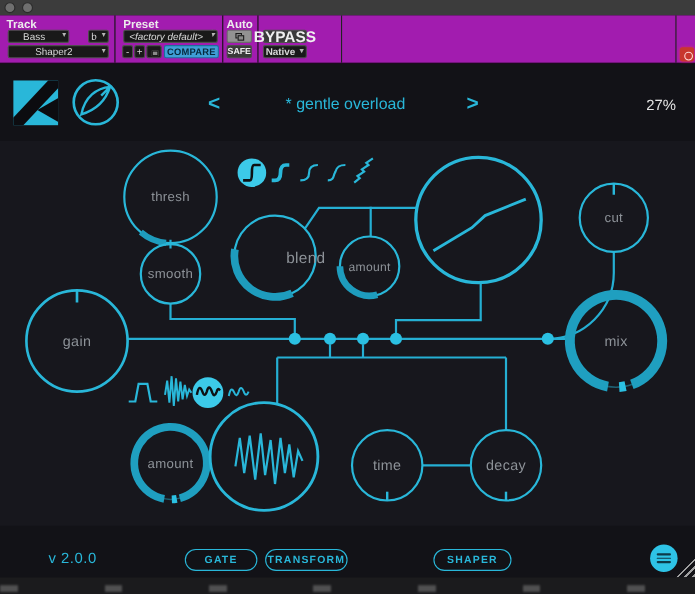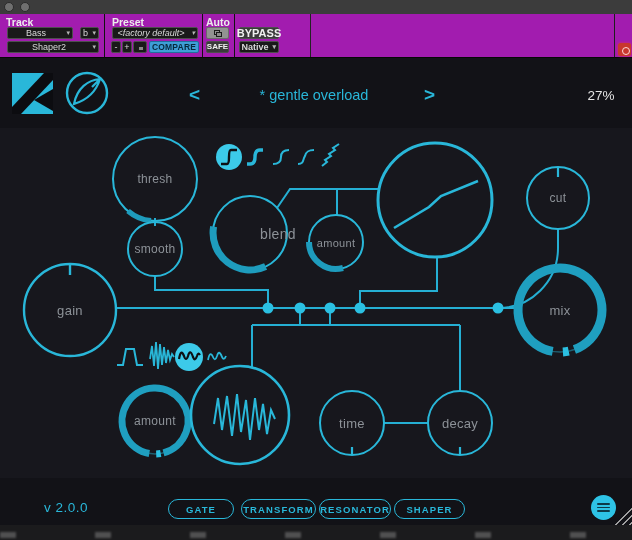--- a/index.html
+++ b/index.html
@@ -14,21 +14,21 @@
   
   .daw { position:absolute; left:0; top:14px; width:632px; height:44px; background:#a21caf; border-bottom:1px solid #070707; }
   .sec-label { position:absolute; color:#ececec; font-size:10.5px; font-weight:bold; }
   .vdiv { position:absolute; top:0; width:1px; height:43px; background:#121212; }
   .dd, .hbtn { position:absolute; height:12px; background:#191919; border:1px solid #4e4e4e; border-radius:2px;
         color:#d8d8d8; font-size:9px; display:flex; align-items:center; justify-content:center; line-height:1; }
   .dd { padding-right:8px; }
   .dd::after { content:"▾"; position:absolute; right:2px; top:1px; font-size:7px; color:#b5b5b5; }
   .hbtn.gray { background:#929292; border-color:#6a6a6a; }
   .hbtn.compare { background:#3f9ed6; border-color:#1e6f9e; color:#062a3d; font-weight:bold; font-size:8.5px; letter-spacing:.2px; }
-  .hbtn.raised { background:#3a3a3a; color:#f0f0f0; font-weight:bold; font-size:11px; }
+  .hbtn.raised { background:#3a3a3a; color:#f0f0f0; font-weight:bold; font-size:14px; }
   .pages-icon { position:relative; width:8px; height:7px; }
   .pages-icon span { position:absolute; width:6px; height:5px; border:1px solid #1b1b1b; background:transparent; }
   .pages-icon span:first-child { left:0; top:0; }
   .pages-icon span:last-child { left:2px; top:2px; background:#8a8a8a; }
   .preset-menu { position:absolute; left:188px; top:13px; width:10px; height:10px; border-radius:50%; background:#8f8f8f; }
   .preset-menu::after { content:""; position:absolute; left:2.5px; top:4px; border-left:2.5px solid transparent; border-right:2.5px solid transparent; border-top:3.5px solid #222; }
   .red-icon { position:absolute; left:618px; top:29px; width:13px; height:13px; background:#c8372e; border-radius:2.5px; box-shadow:0 0 3px rgba(255,60,50,.6); }
   .red-icon::after { content:""; position:absolute; left:3.5px; top:3.5px; width:6px; height:6px; border:1.2px solid #ffd9d6; border-radius:50%; }
 
   
@@ -68,21 +68,21 @@
 </head>
 <body>
 
 <div class="titlebar">
   <span class="win-dot d1"></span>
   <span class="win-dot d2"></span>
 </div>
 
 <div class="daw">
   <span class="sec-label" style="left:6px;top:2px;">Track</span>
-  <div class="dd" style="left:7px;top:13px;width:66px;">Bass</div>
+  <div class="dd" style="left:7px;top:13px;width:56px;">Bass</div>
   <div class="dd" style="left:80px;top:13px;width:19px;">b</div>
   <div class="dd" style="left:7px;top:27px;width:92px;">Shaper2</div>
   <div class="vdiv" style="left:104px;"></div>
 
   <span class="sec-label" style="left:112px;top:2px;">Preset</span>
   <span class="preset-menu"></span>
   <div class="dd" style="left:112px;top:13px;width:86px;font-style:italic;">&lt;factory default&gt;</div>
   <div class="hbtn" style="left:111px;top:27px;width:10px;">-</div>
   <div class="hbtn" style="left:122px;top:27px;width:10px;">+</div>
   <div class="hbtn" style="left:133px;top:27px;width:14px;">
@@ -224,21 +224,20 @@
   <div class="knob-label" style="left:70px;top:252px;font-size:13px;">gain</div>
   <div class="knob-label" style="left:558px;top:140px;">cut</div>
   <div class="knob-label" style="left:560px;top:252px;font-size:13px;">mix</div>
   <div class="knob-label" style="left:155px;top:363px;">amount</div>
   <div class="knob-label" style="left:352px;top:365px;font-size:13px;">time</div>
   <div class="knob-label" style="left:460px;top:365px;font-size:13px;">decay</div>
 
   <div class="version">v 2.0.0</div>
   <button class="tab" style="left:168px;width:66px;">GATE</button>
   <button class="tab" style="left:241px;width:75px;">TRANSFORM</button>
-  <button class="tab" style="left:319px;width:72px;">RESONATOR</button>
   <button class="tab" style="left:394px;width:71px;">SHAPER</button>
   <div class="menu-btn">
       <span></span>
       <span></span>
       <span></span>
     </div>
   <div class="resize-grip"></div>
 </div>
 
 <div class="desktop-strip">

